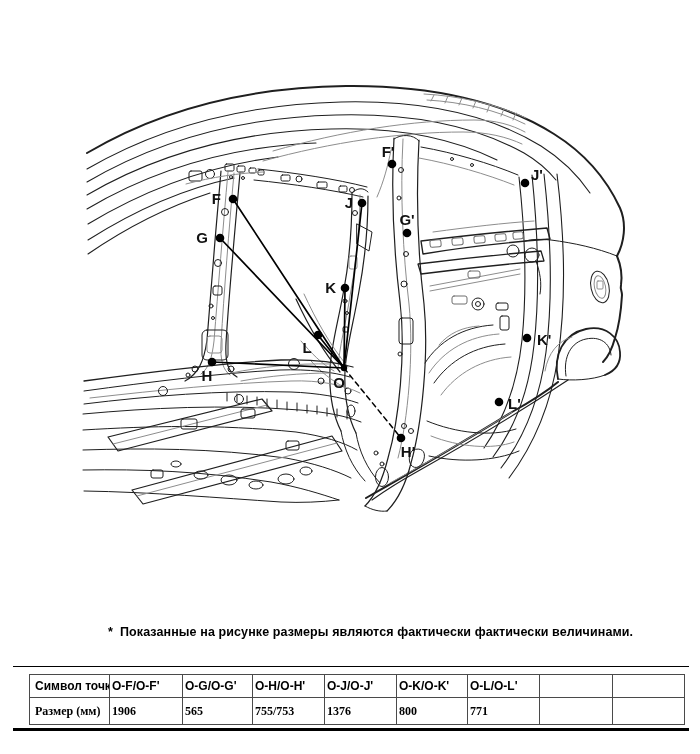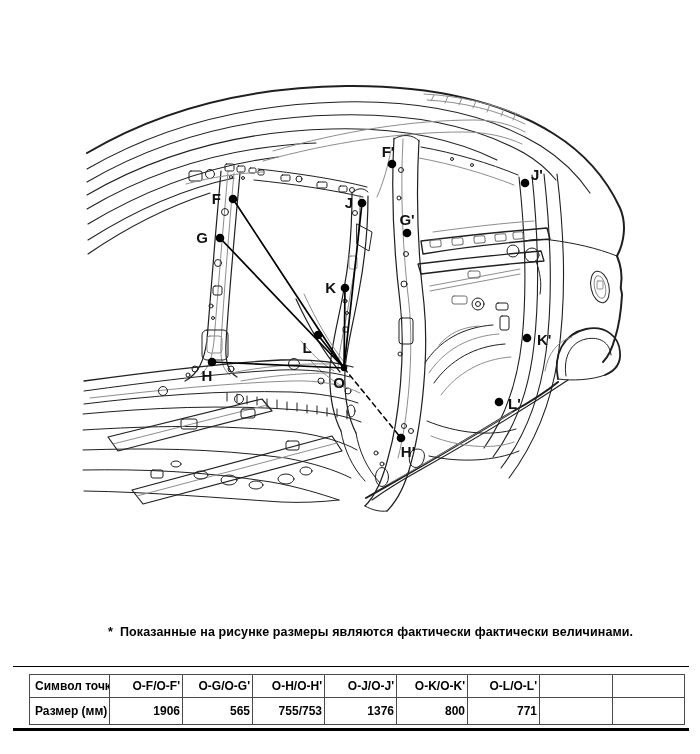--- a/index.html
+++ b/index.html
@@ -39,28 +39,28 @@
   table.dims{
     border-collapse:collapse;
     table-layout:fixed;
     width:655px;
   }
   table.dims td{
     border:1px solid #4a4a4a;
     font-size:12px;
     font-weight:600;
     color:#000;
-    text-align:right;
+    text-align:left;
     vertical-align:middle;
     padding:0 2px;
     overflow:hidden;
     white-space:nowrap;
   }
   table.dims tr.hdr td{height:22px;}
-  table.dims tr.val td{height:26px;}
+  table.dims tr.val td{height:26px;font-family:Liberation Serif, serif;}
   table.dims td.lbl{text-align:left;padding-left:5px;}
 </style>
 </head>
 <body>
 
 <svg class="diagram-svg" width="700" height="622" viewBox="0 0 700 622" xmlns="http://www.w3.org/2000/svg">
 
   <g fill="none" stroke="#1f1f1f" stroke-width="1" stroke-linecap="round" stroke-linejoin="round">
 
     <g stroke-width="2">

